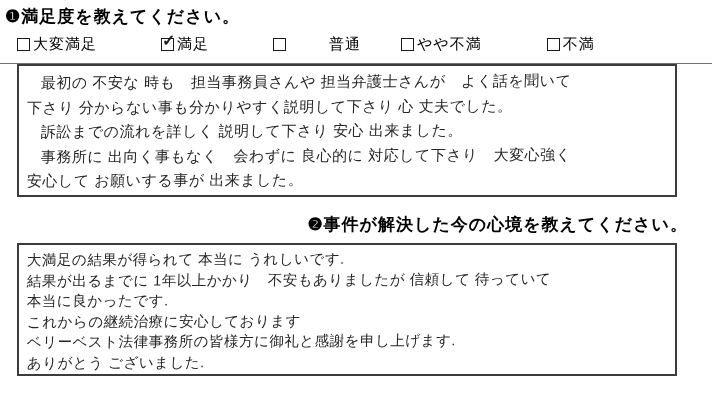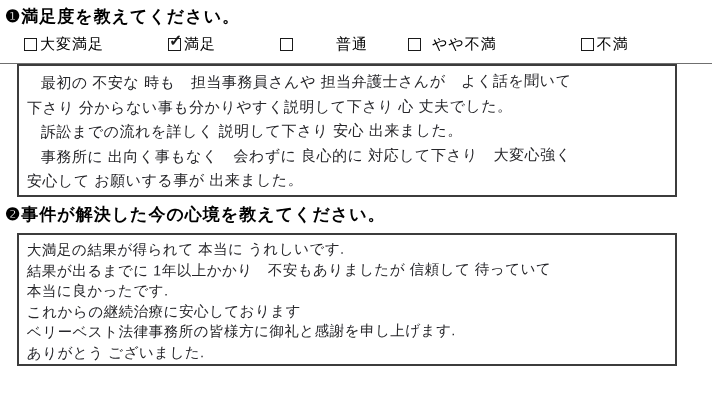--- a/index.html
+++ b/index.html
@@ -15,31 +15,31 @@
     font-weight: bold;
     font-size: 17px;
     letter-spacing: 1px;
     padding: 5px 0 0 5px;
     color: #000;
   }
   .options-row {
     display: flex;
     align-items: center;
     margin-top: 7px;
-    padding-left: 24px;
+    padding-left: 17px;
     font-size: 15px;
     letter-spacing: 1px;
     color: #000;
   }
   .option { display: inline-flex; align-items: center; }
   .opt-1 { margin-left: 0; }
   .opt-2 { margin-left: 64px; }
   .opt-3 { margin-left: 64px; gap: 40px; }
-  .opt-4 { margin-left: 40px; gap: 8px; }
-  .opt-5 { margin-left: 84px; }
+  .opt-4 { margin-left: 40px; }
+  .opt-5 { margin-left: 65px; }
   .cbox {
     width: 13px; height: 13px;
     border: 1.6px solid #1a1a1a;
     display: inline-block;
     position: relative;
     margin-right: 3px;
     background: #fff;
   }
   .cmark {
     position: absolute;
@@ -75,21 +75,21 @@
     font-family: "Liberation Sans", sans-serif;
     color: #26262a;
     white-space: pre-wrap;
     transform: rotate(-0.25deg) skewX(-2deg);
     transform-origin: left center;
     letter-spacing: 0.5px;
   }
   .box1 .hand { font-size: 15px; line-height: 24.5px; }
   .box2 .hand { font-size: 14.5px; line-height: 20.5px; }
   .indent { text-indent: 14px; }
-  .q2-title { margin-top: 1px; }
+  .q2-title { margin-top: 11px; text-align: right; }
 </style>
 </head>
 <body>
 
 <div class="page">
 
   <div class="q-title">❶満足度を教えてください。</div>
 
   <div class="options-row">
     <span class="option opt-1">

